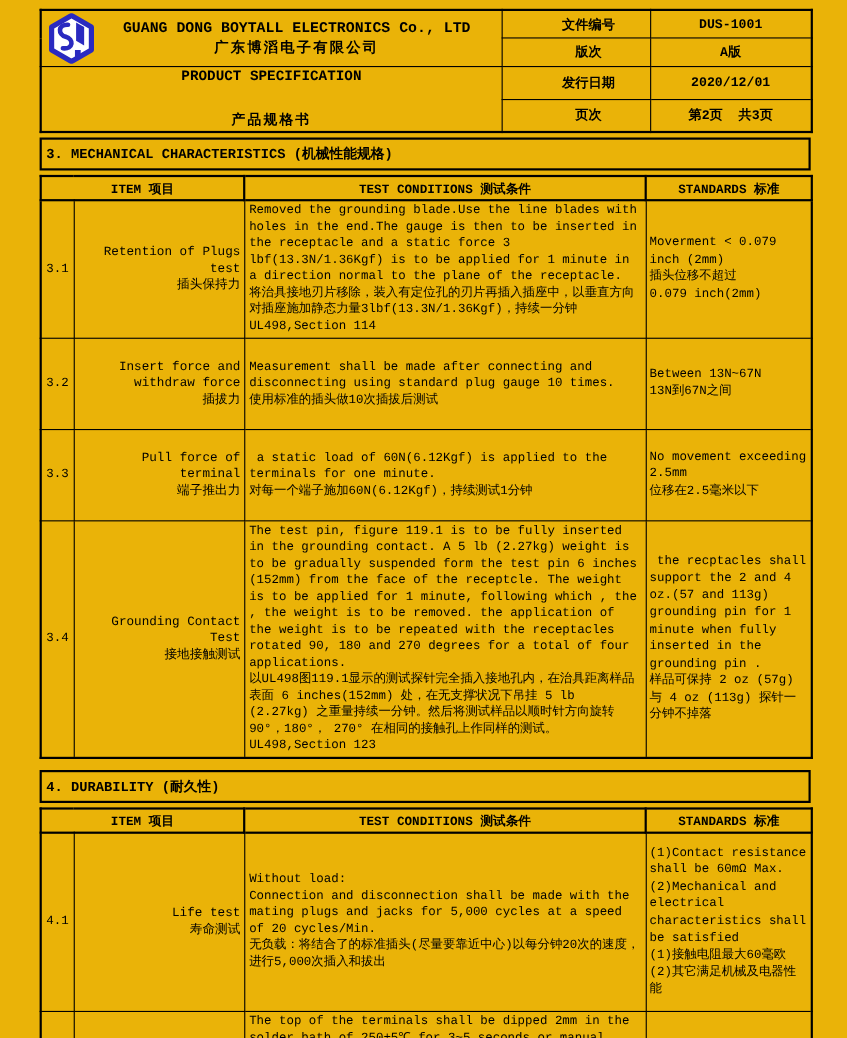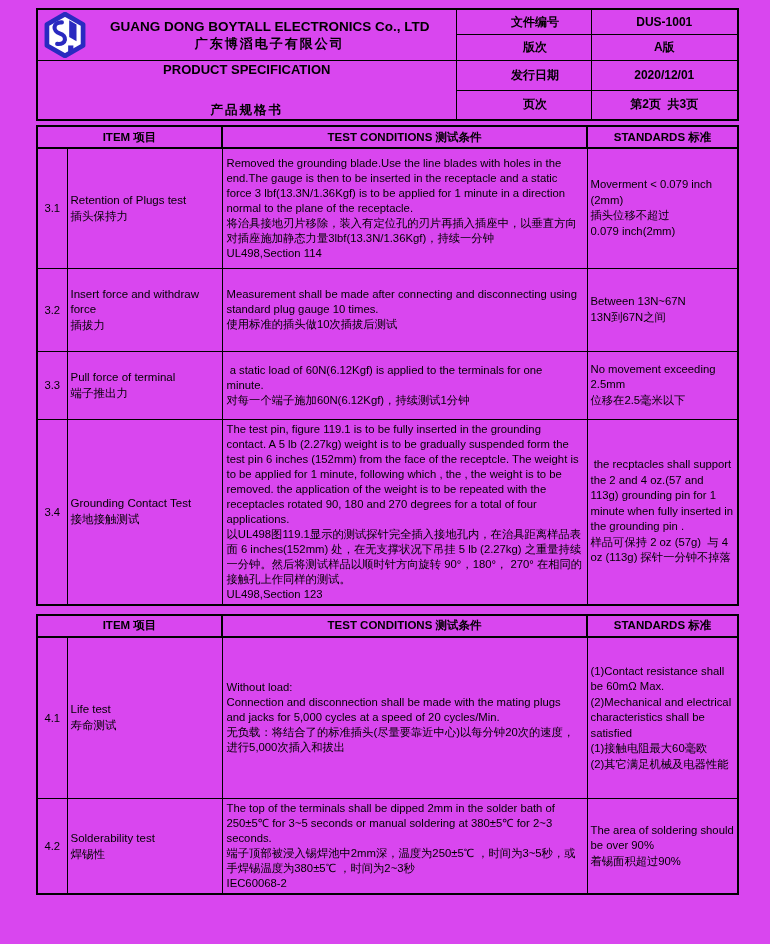--- a/index.html
+++ b/index.html
@@ -1,20 +1,20 @@
 <!DOCTYPE html>
 <html><head>
 <meta charset="utf-8">
 <style>
   html,body{margin:0;padding:0;background:#fff;}
   .page{
     position:relative;
     width:770px;height:944px;
-    background:#d946ef;
-    font-family:Liberation Sans, sans-serif;
+    background:#eab308;
+    font-family:Liberation Mono, monospace;
     color:#000;
     box-sizing:border-box;
     padding:8px 33px 0 36px;
   }
   table{border-collapse:collapse;table-layout:fixed;}
   td,th{box-sizing:border-box;}
 
   
   .header-table{width:701px;border:2px solid #000;margin:0 0 4px 0;}
   .header-table td{border:1px solid #000;vertical-align:middle;}
@@ -40,21 +40,21 @@
   .gap6{height:6px;}
 
   
   .spec-table{width:701px;border:2px solid #000;margin:0 0 2px 0;}
   .spec-table th{
     border:2px solid #000;font-weight:bold;font-size:11.5px;
     height:22px;text-align:center;padding:0 12px;
   }
   .spec-table td{border:1px solid #000;vertical-align:middle;font-size:11.3px;}
   .num{text-align:center;padding:0 1px;}
-  .itemcell{text-align:left;padding:18px 3px;}
+  .itemcell{text-align:right;padding:18px 3px;}
   .item-en{font-size:11.5px;line-height:15px;}
   .item-cn{font-size:11.5px;line-height:16px;}
   .cond{white-space:pre-wrap;padding:2px 4px;line-height:15px;text-align:left;}
   .std{white-space:pre-wrap;padding:2px 3px;line-height:15.5px;text-align:left;margin-left:30px;}
   .h120 td{height:120px;}
   .h68 td{height:68px;}
   .h62 td{height:62px;}
   .h186 td{height:146px;}
   .h162 td{height:162px;}
   .h96 td{height:88px;}
@@ -103,20 +103,21 @@
       <td class="meta-label">发行日期</td>
       <td class="meta-value">2020/12/01</td>
     </tr>
     <tr>
       <td class="meta-label">页次</td>
       <td class="meta-value">第2页  共3页</td>
     </tr>
   </tbody>
     </table>
 
+  <div class="section-box">3. MECHANICAL CHARACTERISTICS (机械性能规格)</div>
 
   <table class="spec-table">
     <colgroup>
         <col style="width:30px">
         <col style="width:155px">
         <col style="width:365px">
         <col style="width:151px">
       </colgroup>
     <thead>
       <tr>
@@ -171,20 +172,21 @@
 以UL498图119.1显示的测试探针完全插入接地孔内，在治具距离样品表面 6 inches(152mm) 处，在无支撑状况下吊挂 5 lb (2.27kg) 之重量持续一分钟。然后将测试样品以顺时针方向旋转 90°，180°， 270° 在相同的接触孔上作同样的测试。
 UL498,Section 123</td>
         <td class="std"> the recptacles shall support the 2 and 4 oz.(57 and 113g) grounding pin for 1 minute when fully inserted in the grounding pin .
 样品可保持 2 oz (57g)  与 4 oz (113g) 探针一分钟不掉落</td>
       </tr>
     </tbody>
   </table>
 
   <div class="gap6"></div>
 
+  <div class="section-box">4. DURABILITY (耐久性)</div>
 
   <table class="spec-table">
     <colgroup>
         <col style="width:30px">
         <col style="width:155px">
         <col style="width:365px">
         <col style="width:151px">
       </colgroup>
     <thead>
       <tr>

